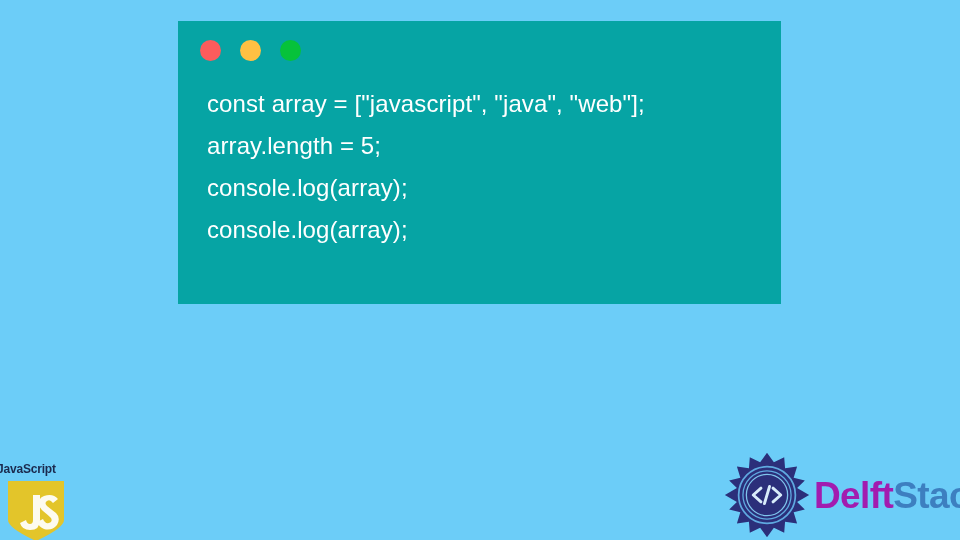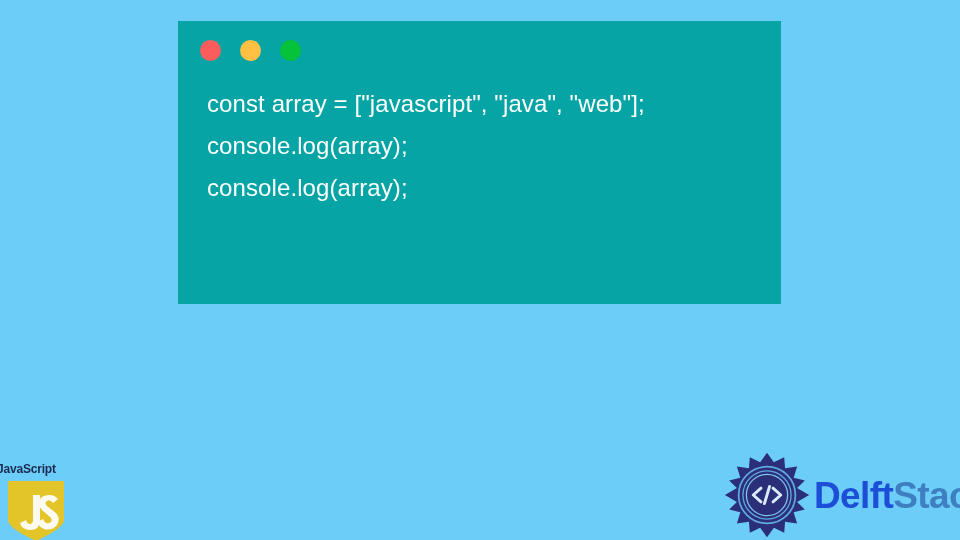--- a/index.html
+++ b/index.html
@@ -89,36 +89,37 @@
   }
   #delftstack-mark { display: block; }
   #delftstack-wordmark {
     font-size: 37px;
     font-weight: bold;
     line-height: 37px;
     margin-left: 4px;
     letter-spacing: -0.6px;
     white-space: nowrap;
   }
-  .word-delft { color: #1d4ed8; }
+  .word-delft { color: #a21caf; }
   .word-stack { color: #3d7fc0; }
 </style>
 </head>
 <body>
 
 <div id="code-card">
 
   <div id="window-dots">
     <span class="dot dot-close"></span>
     <span class="dot dot-min"></span>
     <span class="dot dot-max"></span>
   </div>
 
   <div id="code-block">
     <div class="code-line">const array = ["javascript", "java", "web"];</div>
+    <div class="code-line">array.length = 5;</div>
     <div class="code-line">console.log(array);</div>
     <div class="code-line">console.log(array);</div>
   </div>
 
 </div>
 
 <div id="js-badge">
   <div id="js-label">JavaScript</div>
   <svg id="js-logo" width="60" height="62" viewBox="0 0 60 62">
     <path d="M2 1 H58 V40 Q58 48 30 61 Q2 48 2 40 Z" fill="#e3c52a"></path>

